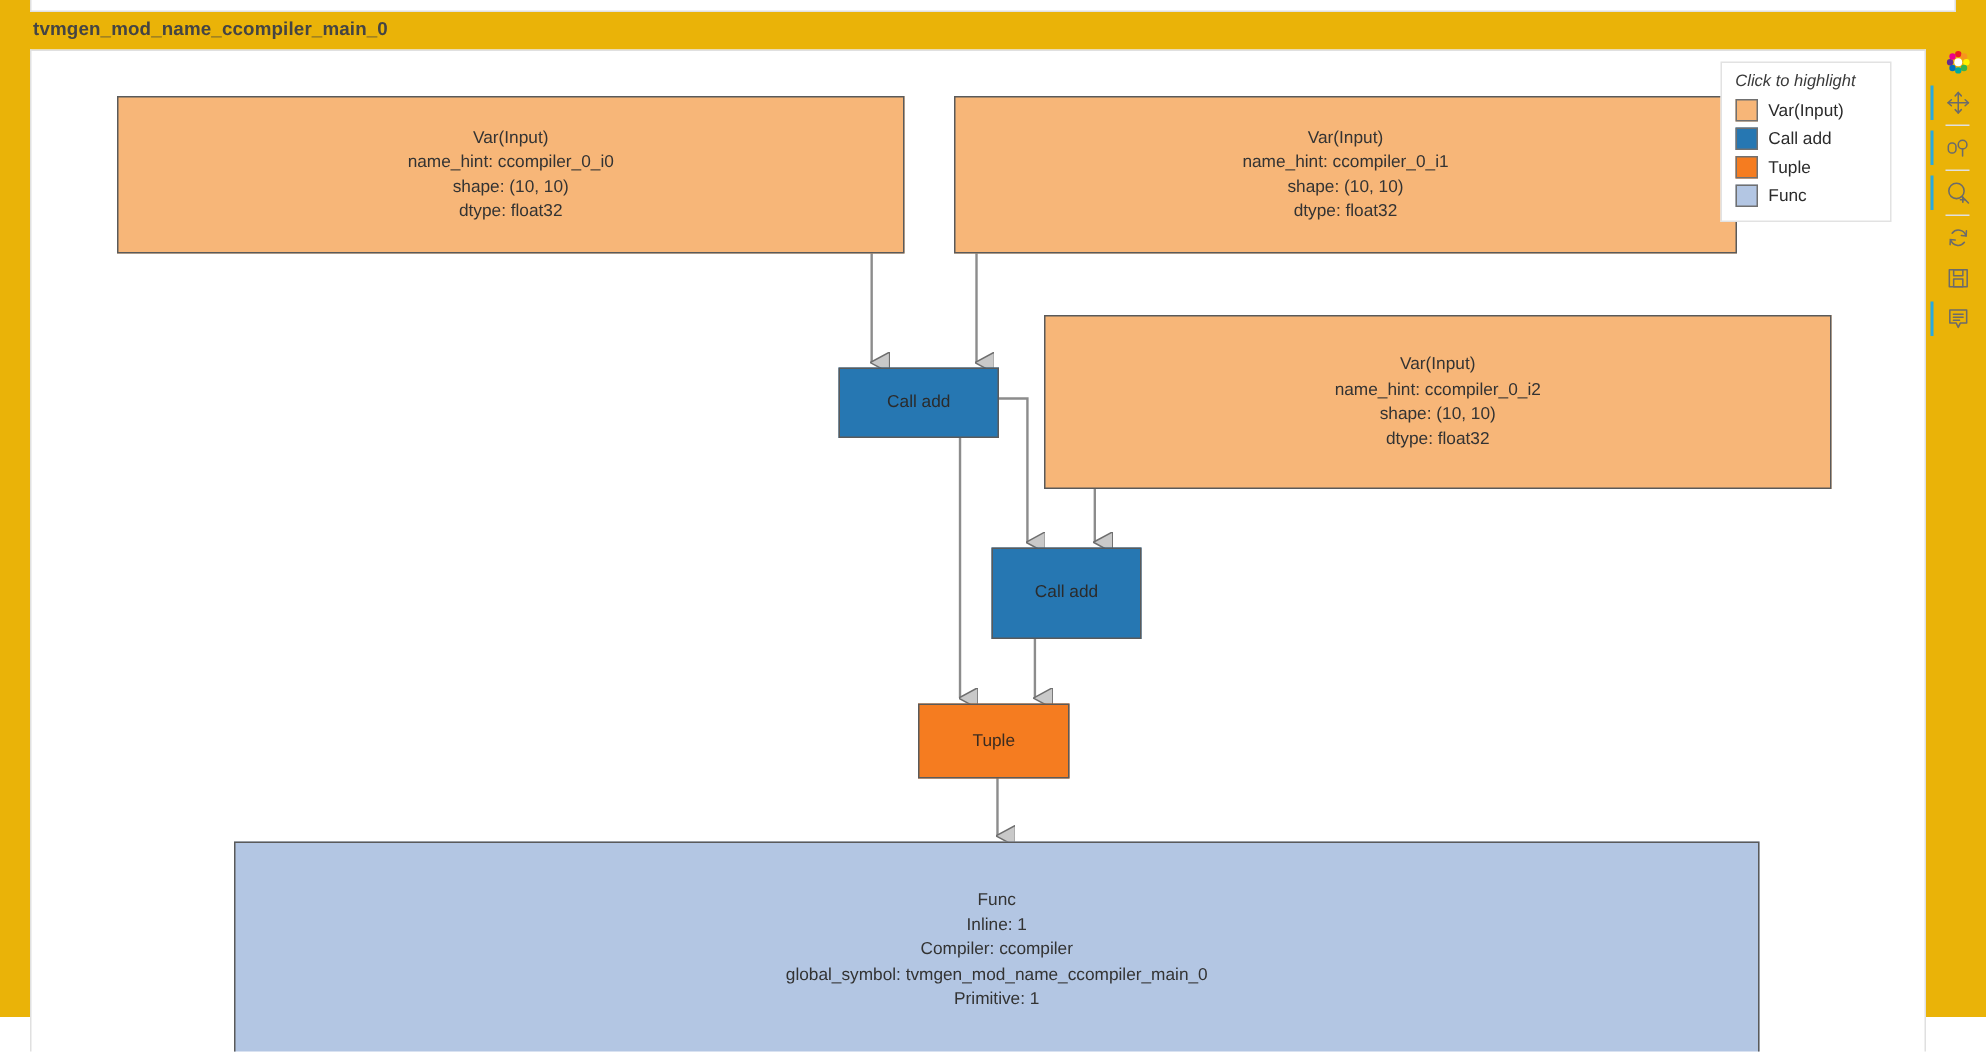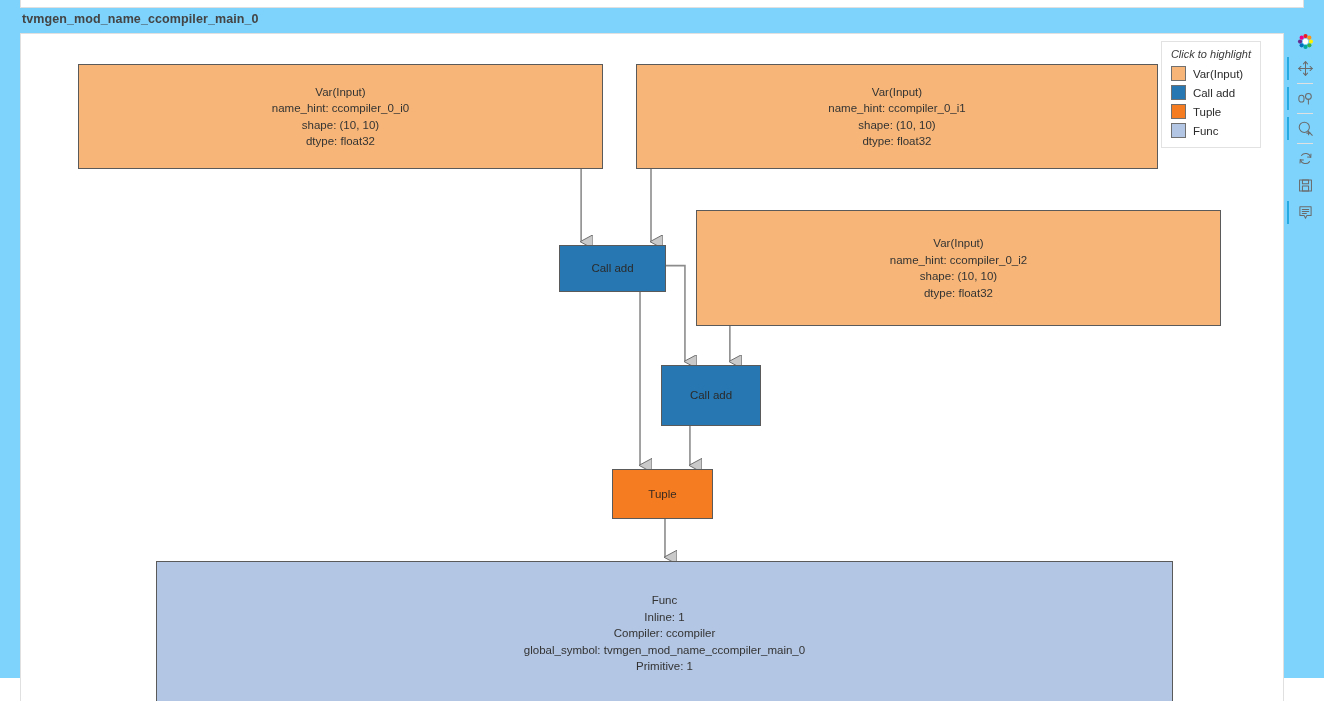--- a/index.html
+++ b/index.html
@@ -9,21 +9,21 @@
     width: 1324px;
     height: 701px;
     overflow: hidden;
     font-family: "Liberation Sans", sans-serif;
   }
 
   #app {
     position: relative;
     width: 1324px;
     height: 678px;
-    background: #7dd3fc;
+    background: #eab308;
     text-decoration: underline;
   }
 
   
   .top-panel-stub {
     position: absolute;
     left: 20px;
     top: -40px;
     width: 1284px;
     height: 48px;
@@ -88,21 +88,21 @@
   .node-tuple{ background: #F57C20; color: #3a2b20; }
   .node-func { background: #B3C6E3; }
 
   
   .legend {
     position: absolute;
     right: 22px;
     top: 7px;
     background: #ffffff;
     border: 1px solid #e2e2e2;
-    padding: 6px 9px 7px 9px;
+    padding: 6px 23px 7px 9px;
     z-index: 6;
   }
   .legend-title {
     font-size: 11px;
     font-style: italic;
     color: #3a3a3a;
     margin-bottom: 4px;
     white-space: nowrap;
   }
   .legend-row {

